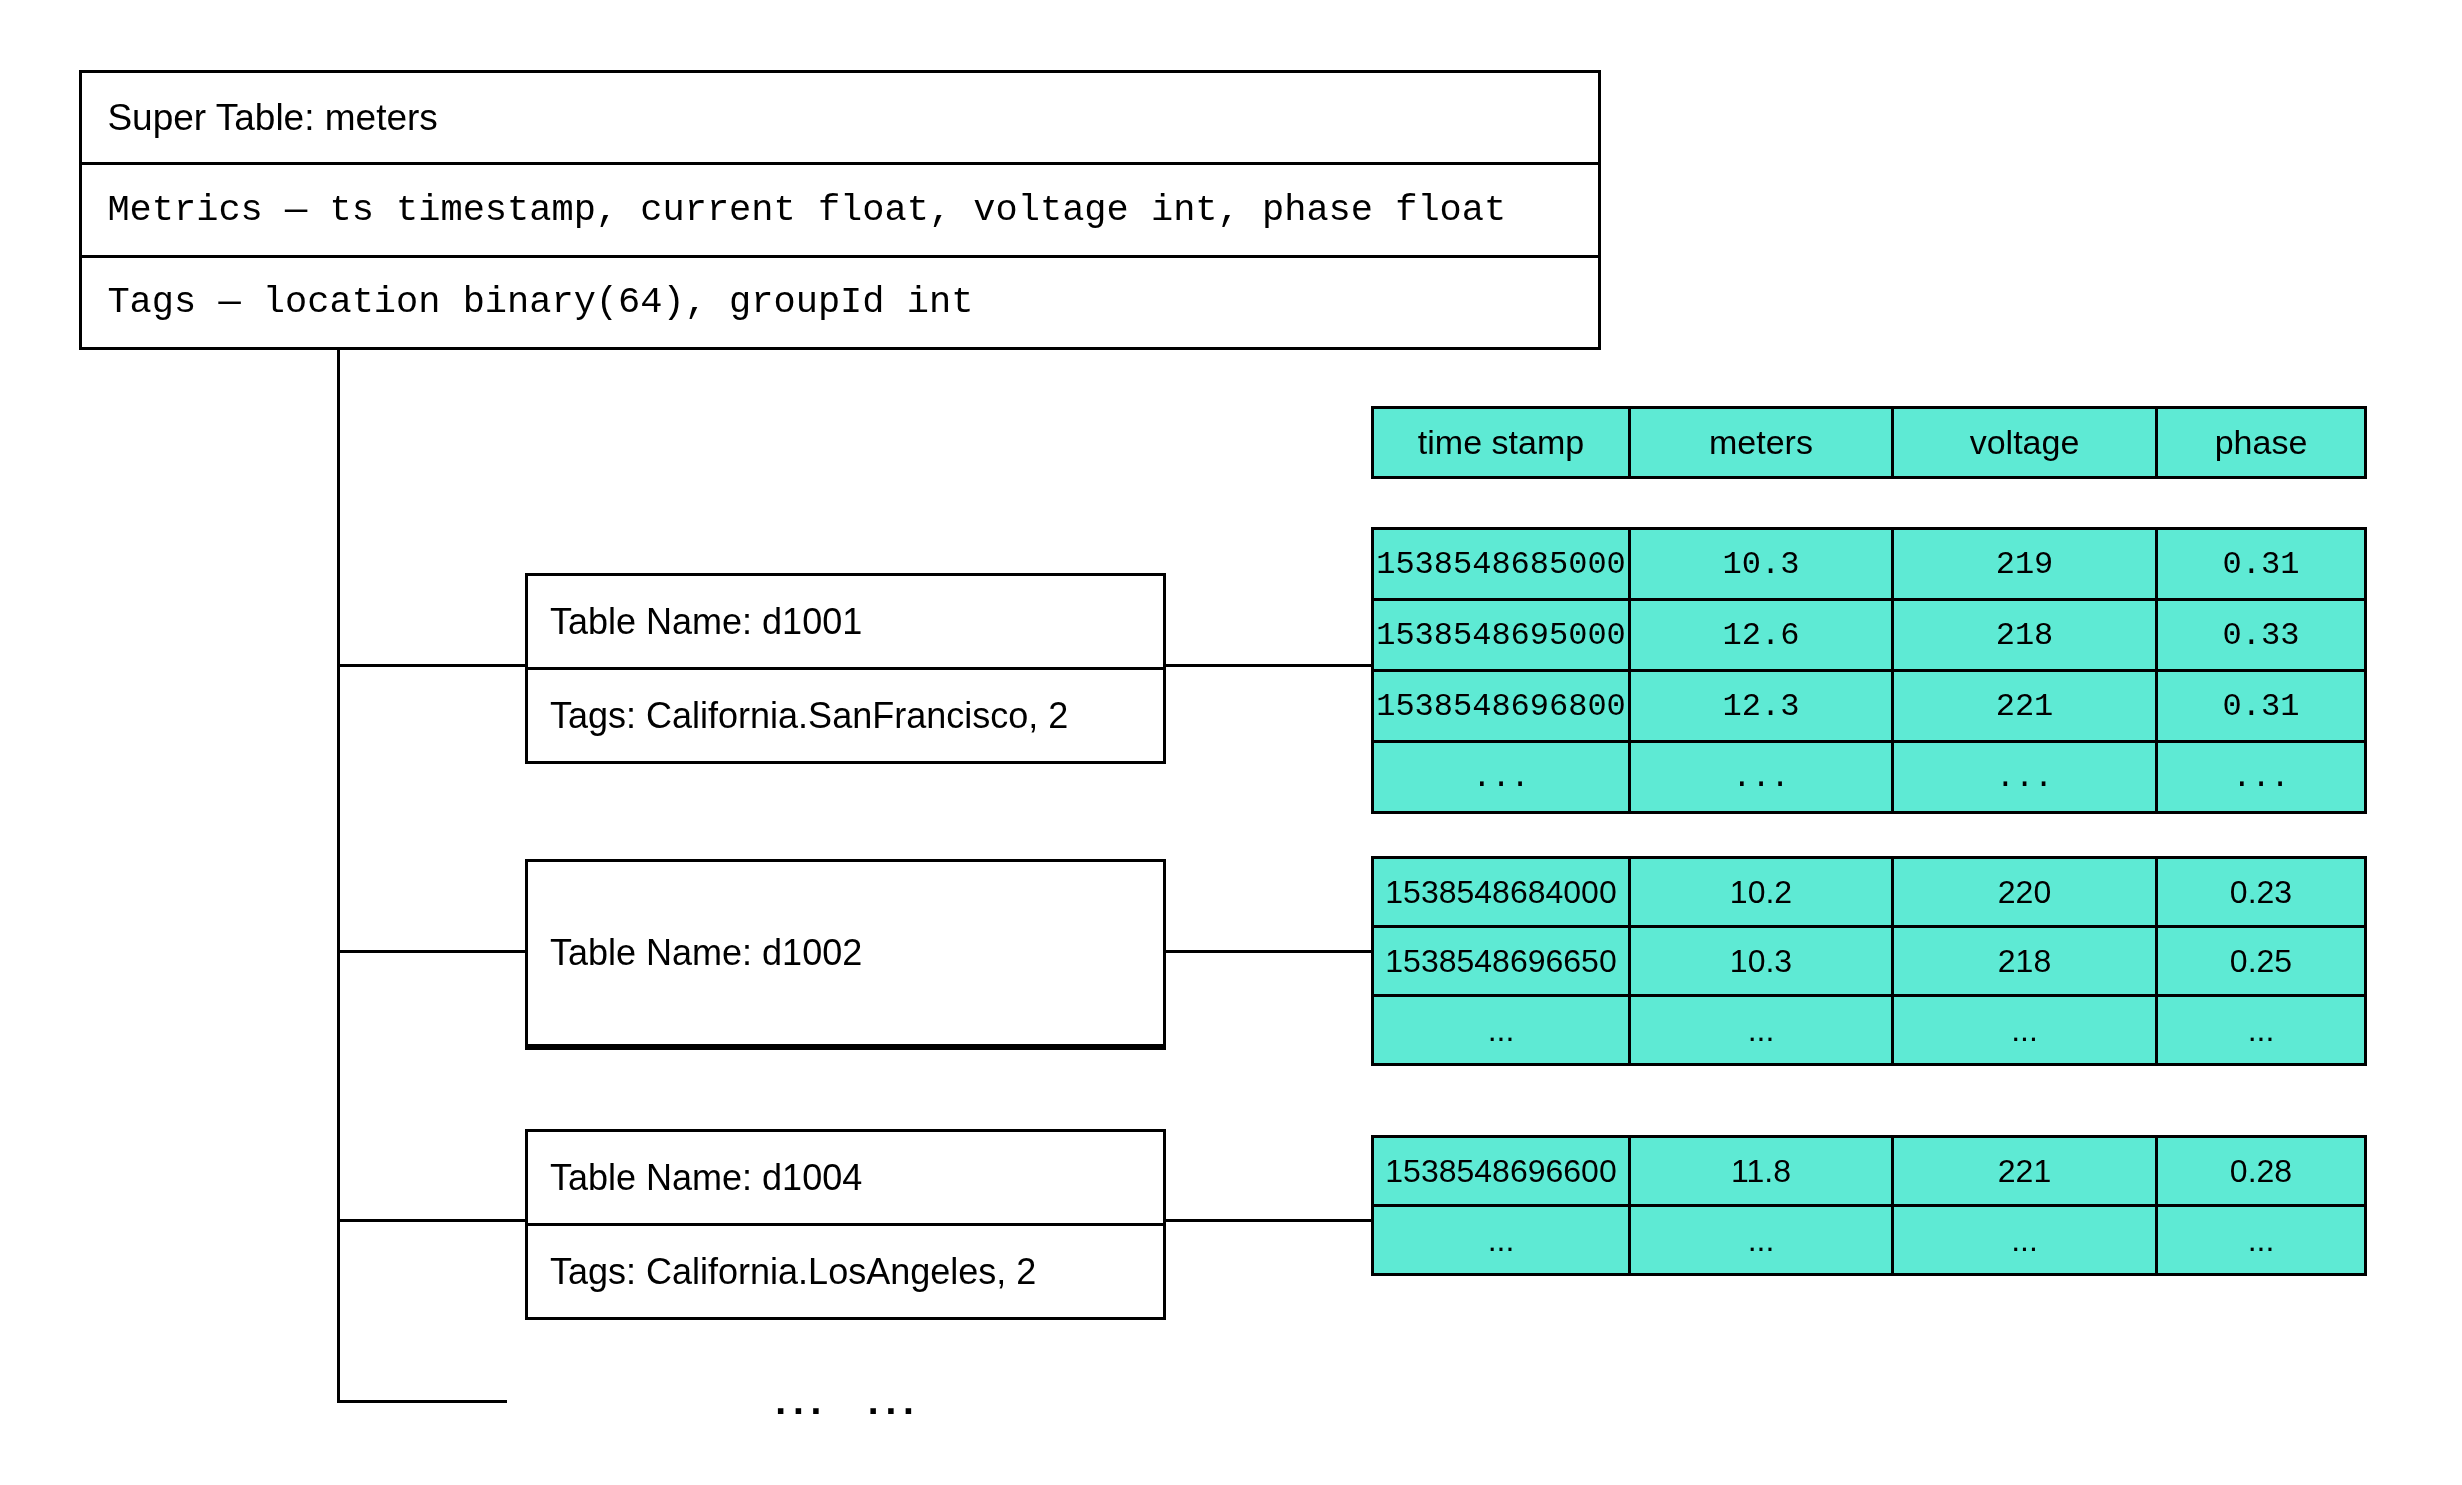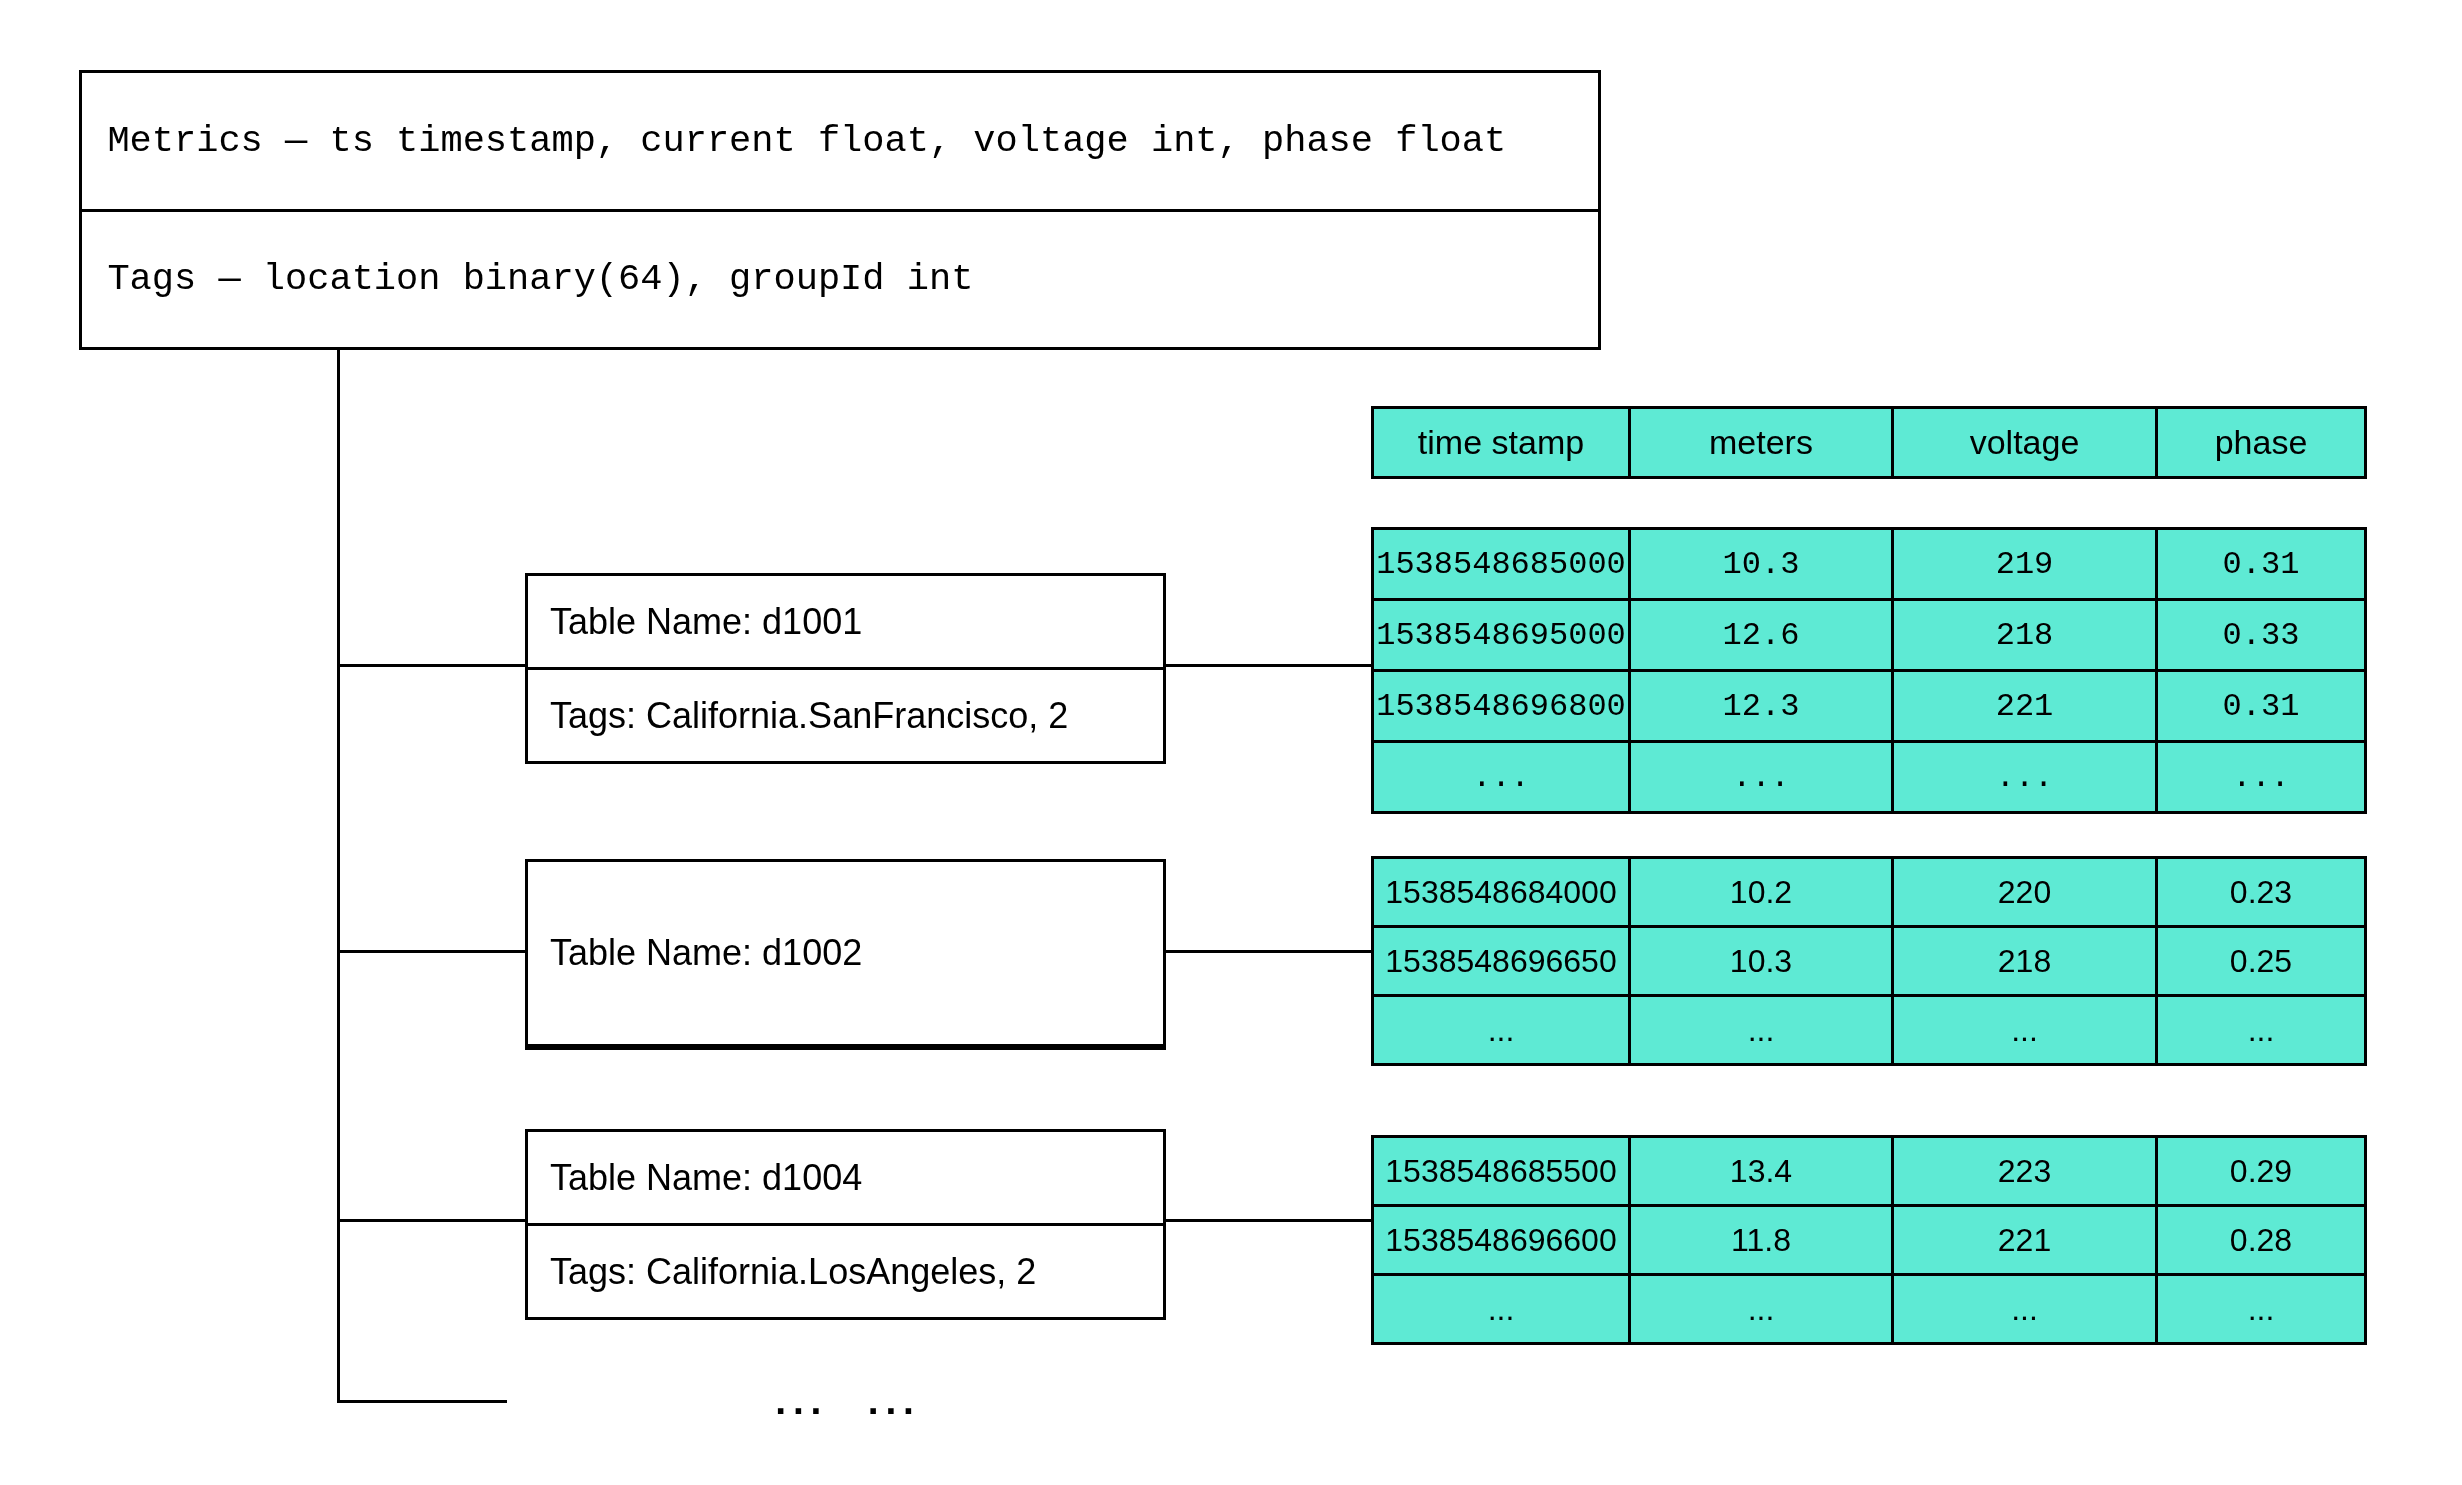--- a/index.html
+++ b/index.html
@@ -83,20 +83,21 @@
     width:204px; height:68px;
     display:flex; align-items:center; justify-content:center;
     font-size:39px; font-weight:bold;
     letter-spacing:6.8px; word-spacing:22px;
   }
 </style>
 </head>
 <body>
 
 <div class="super-box">
+  <div class="super-row super-title">Super Table: meters</div>
   <div class="super-row super-mono">Metrics — ts timestamp, current float, voltage int, phase float</div>
   <div class="super-row super-mono">Tags — location binary(64), groupId int</div>
 </div>
 
 <div class="line trunk"></div>
 <div class="line bottom-h"></div>
 <div class="line stub-1"></div>
 <div class="line stub-2"></div>
 <div class="line stub-3"></div>
 <div class="line rconn-1"></div>
@@ -197,26 +198,20 @@
   </table>
 
 <table class="meas t3">
   <colgroup>
       <col class="c-ts">
       <col class="c-cu">
       <col class="c-vo">
       <col class="c-ph">
     </colgroup>
   <tbody>
-      <tr>
-    <td>1538548685500</td>
-    <td>13.4</td>
-    <td>223</td>
-    <td>0.29</td>
-  </tr>
   <tr>
     <td>1538548696600</td>
     <td>11.8</td>
     <td>221</td>
     <td>0.28</td>
   </tr>
   <tr>
     <td>...</td>
     <td>...</td>
     <td>...</td>

